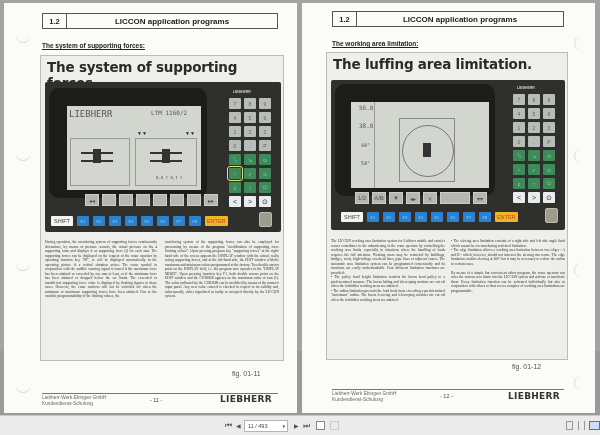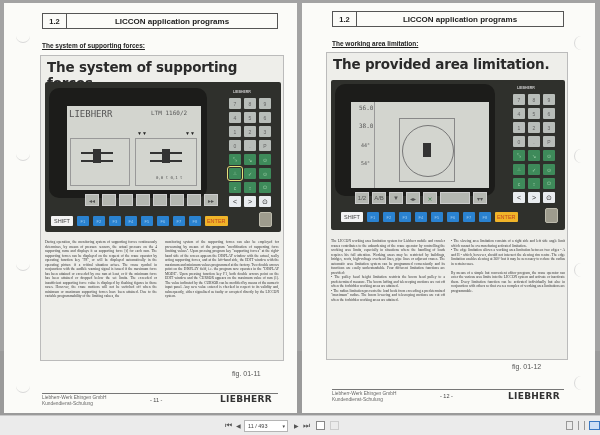--- a/index.html
+++ b/index.html
@@ -153,21 +153,21 @@
     <div class="hole" style="left:270px;top:262px;transform:rotate(90deg)"></div>
     <div class="hole" style="left:270px;top:375px;transform:rotate(90deg)"></div>
 
     <div class="hdr" style="left:30px;top:8px;width:232px">
       <div class="num">1.2</div>
       <div class="ttl">LICCON application programs</div>
     </div>
     <div class="sub" style="left:30px;top:37px">The working area limitation:</div>
 
     <div class="fig" style="left:24px;top:49px;width:242px;height:308px">
-      <div class="fig-title" style="left:6px;top:3px">The provided area limitation.</div>
+      <div class="fig-title" style="left:6px;top:3px">The luffing area limitation.</div>
 
       <div class="panel" style="left:4px;top:27px;width:234px;height:150px">
         <div class="bezel" style="left:4px;top:4px;width:160px;height:112px"></div>
         <div class="screen" style="left:20px;top:22px;width:138px;height:86px">
           <div style="position:absolute;left:0;top:0;width:24px;height:86px;border-right:1px solid #999">
             <div class="lcdtxt" style="left:8px;top:2px;font-size:6px">56.0</div>
             <div class="lcdtxt" style="left:8px;top:20px;font-size:6px">38.0</div>
             <div class="lcdtxt" style="left:10px;top:40px;font-size:5px">44°</div>
             <div class="lcdtxt" style="left:10px;top:58px;font-size:5px">54°</div>
           </div>

